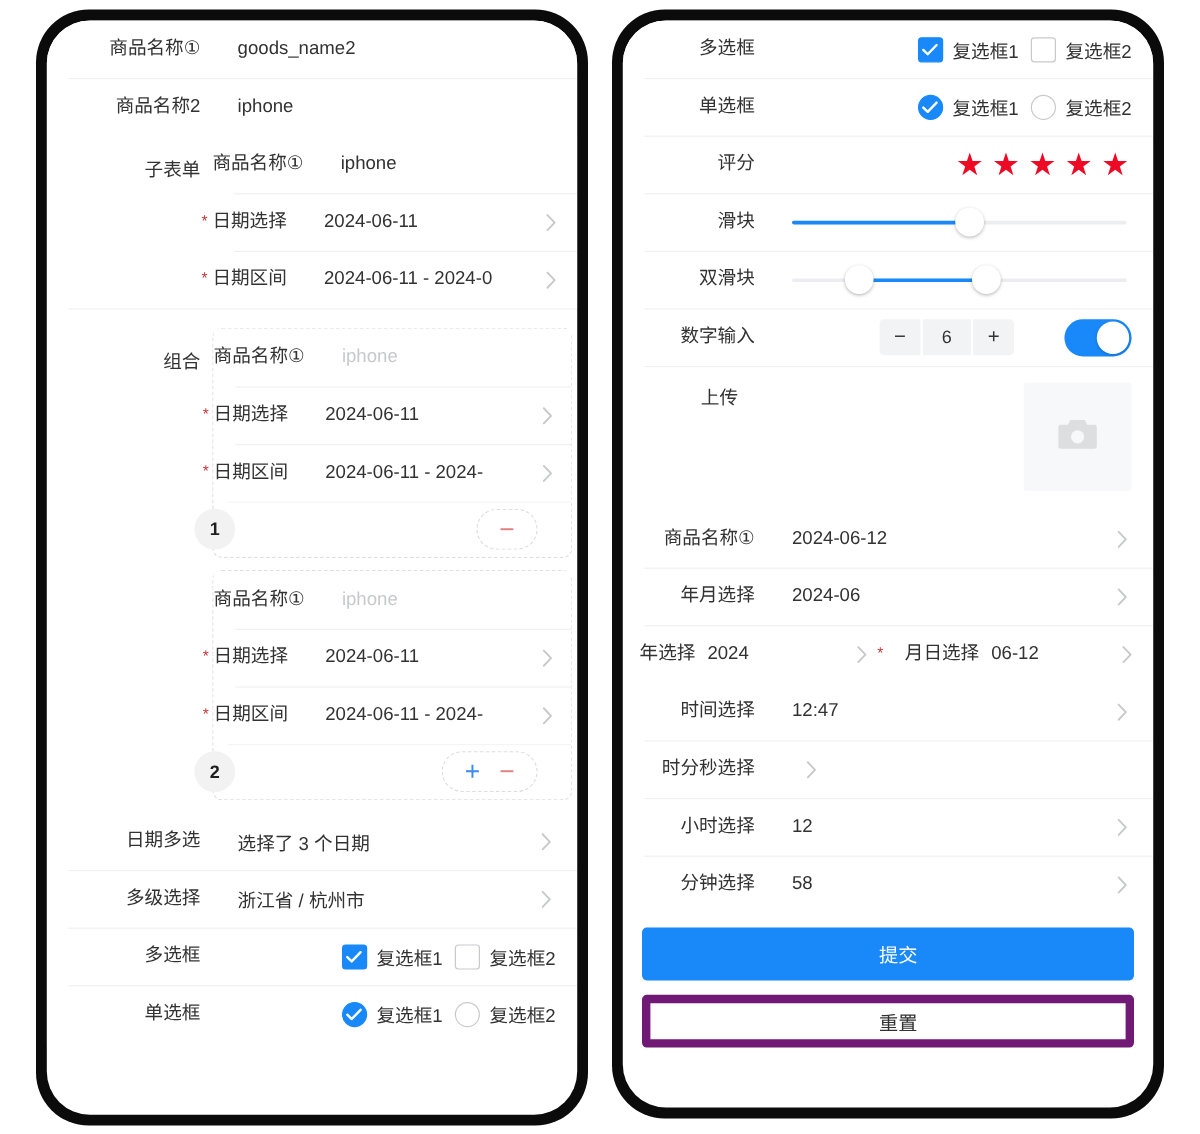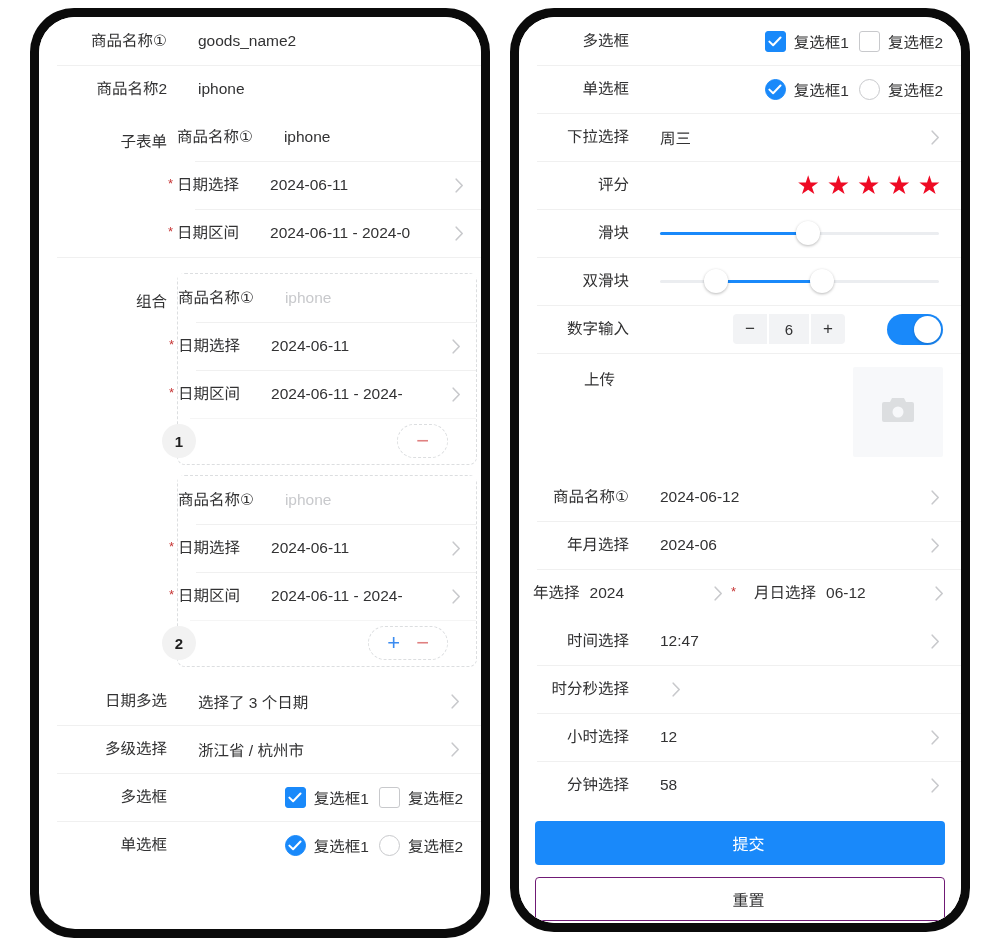--- a/index.html
+++ b/index.html
@@ -179,21 +179,21 @@
   .half{flex:1 1 50%;display:flex;align-items:center;min-height:48px;padding-right:14px;box-sizing:border-box;position:relative;}
   .half .lbl{flex:0 0 auto;width:auto;padding-left:14px;}
 
   
   .actions{padding:12px 16px 14px 16px;background:#fff;}
   .btn{
     height:44px;border-radius:4px;display:flex;align-items:center;justify-content:center;
     font-size:16px;box-sizing:border-box;padding-left:17px;
   }
   .btn.primary{background:#1989fa;color:#fff;}
-  .btn.plain{background:#fff;color:#323233;border:1px solid #701a75;margin-top:12px;}
+  .btn.plain{background:#fff;color:#323233;border:7px solid #701a75;margin-top:12px;}
 
   .spacer{height:16px;background:#fff;position:relative;}
   .spacer::before{content:"";position:absolute;left:18px;right:0;top:0;height:1px;background:#f0f0f0;}
 </style>
 </head>
 <body>
 
 <div class="stage">
 
   <div class="phone left">
@@ -388,29 +388,20 @@
                 </div>
                 <span class="txt">复选框1</span>
               </div>
               <div class="opt">
                 <div class="rd"></div>
                 <span class="txt">复选框2</span>
               </div>
             </div>
           </div>
           <div class="row">
-            <div class="lbl lw-120 req">下拉选择</div>
-            <div class="val">周三</div>
-            <div class="chev">
-              <svg width="9" height="15" viewBox="0 0 9 15">
-                <path d="M1.2 1.2 L7.2 7.5 L1.2 13.8" fill="none" stroke="#c8c9cc" stroke-width="1.6" stroke-linecap="round" stroke-linejoin="round"></path>
-              </svg>
-            </div>
-          </div>
-          <div class="row">
             <div class="lbl lw-120 req">评分</div>
             <div class="stars">
               <span class="star">★</span>
               <span class="star">★</span>
               <span class="star">★</span>
               <span class="star">★</span>
               <span class="star">★</span>
             </div>
           </div>
           <div class="row">

